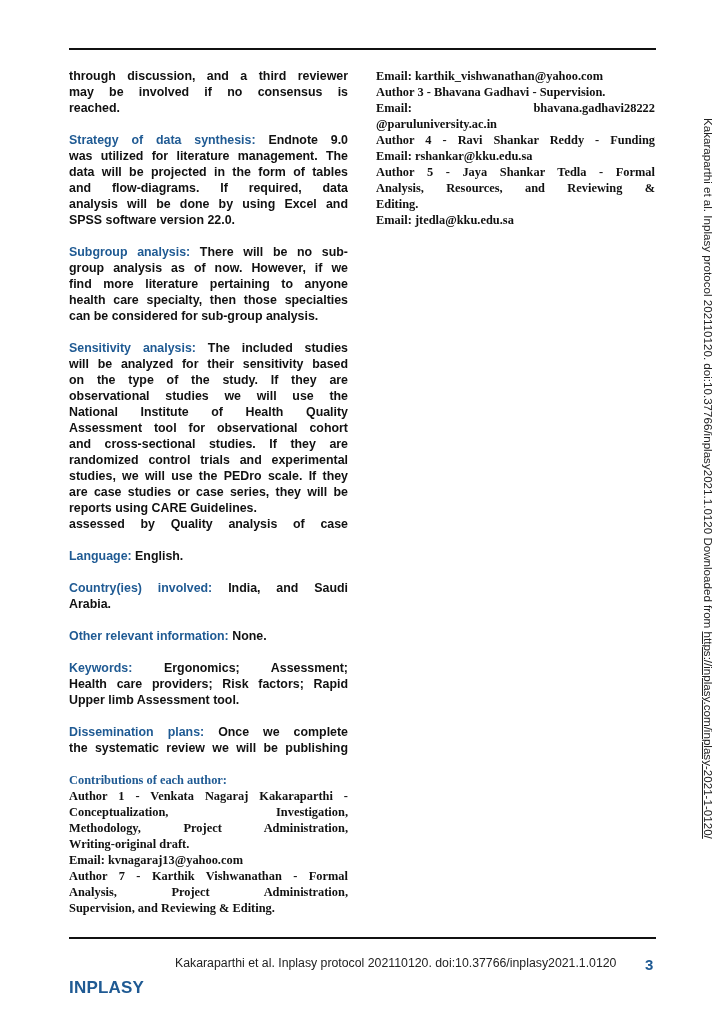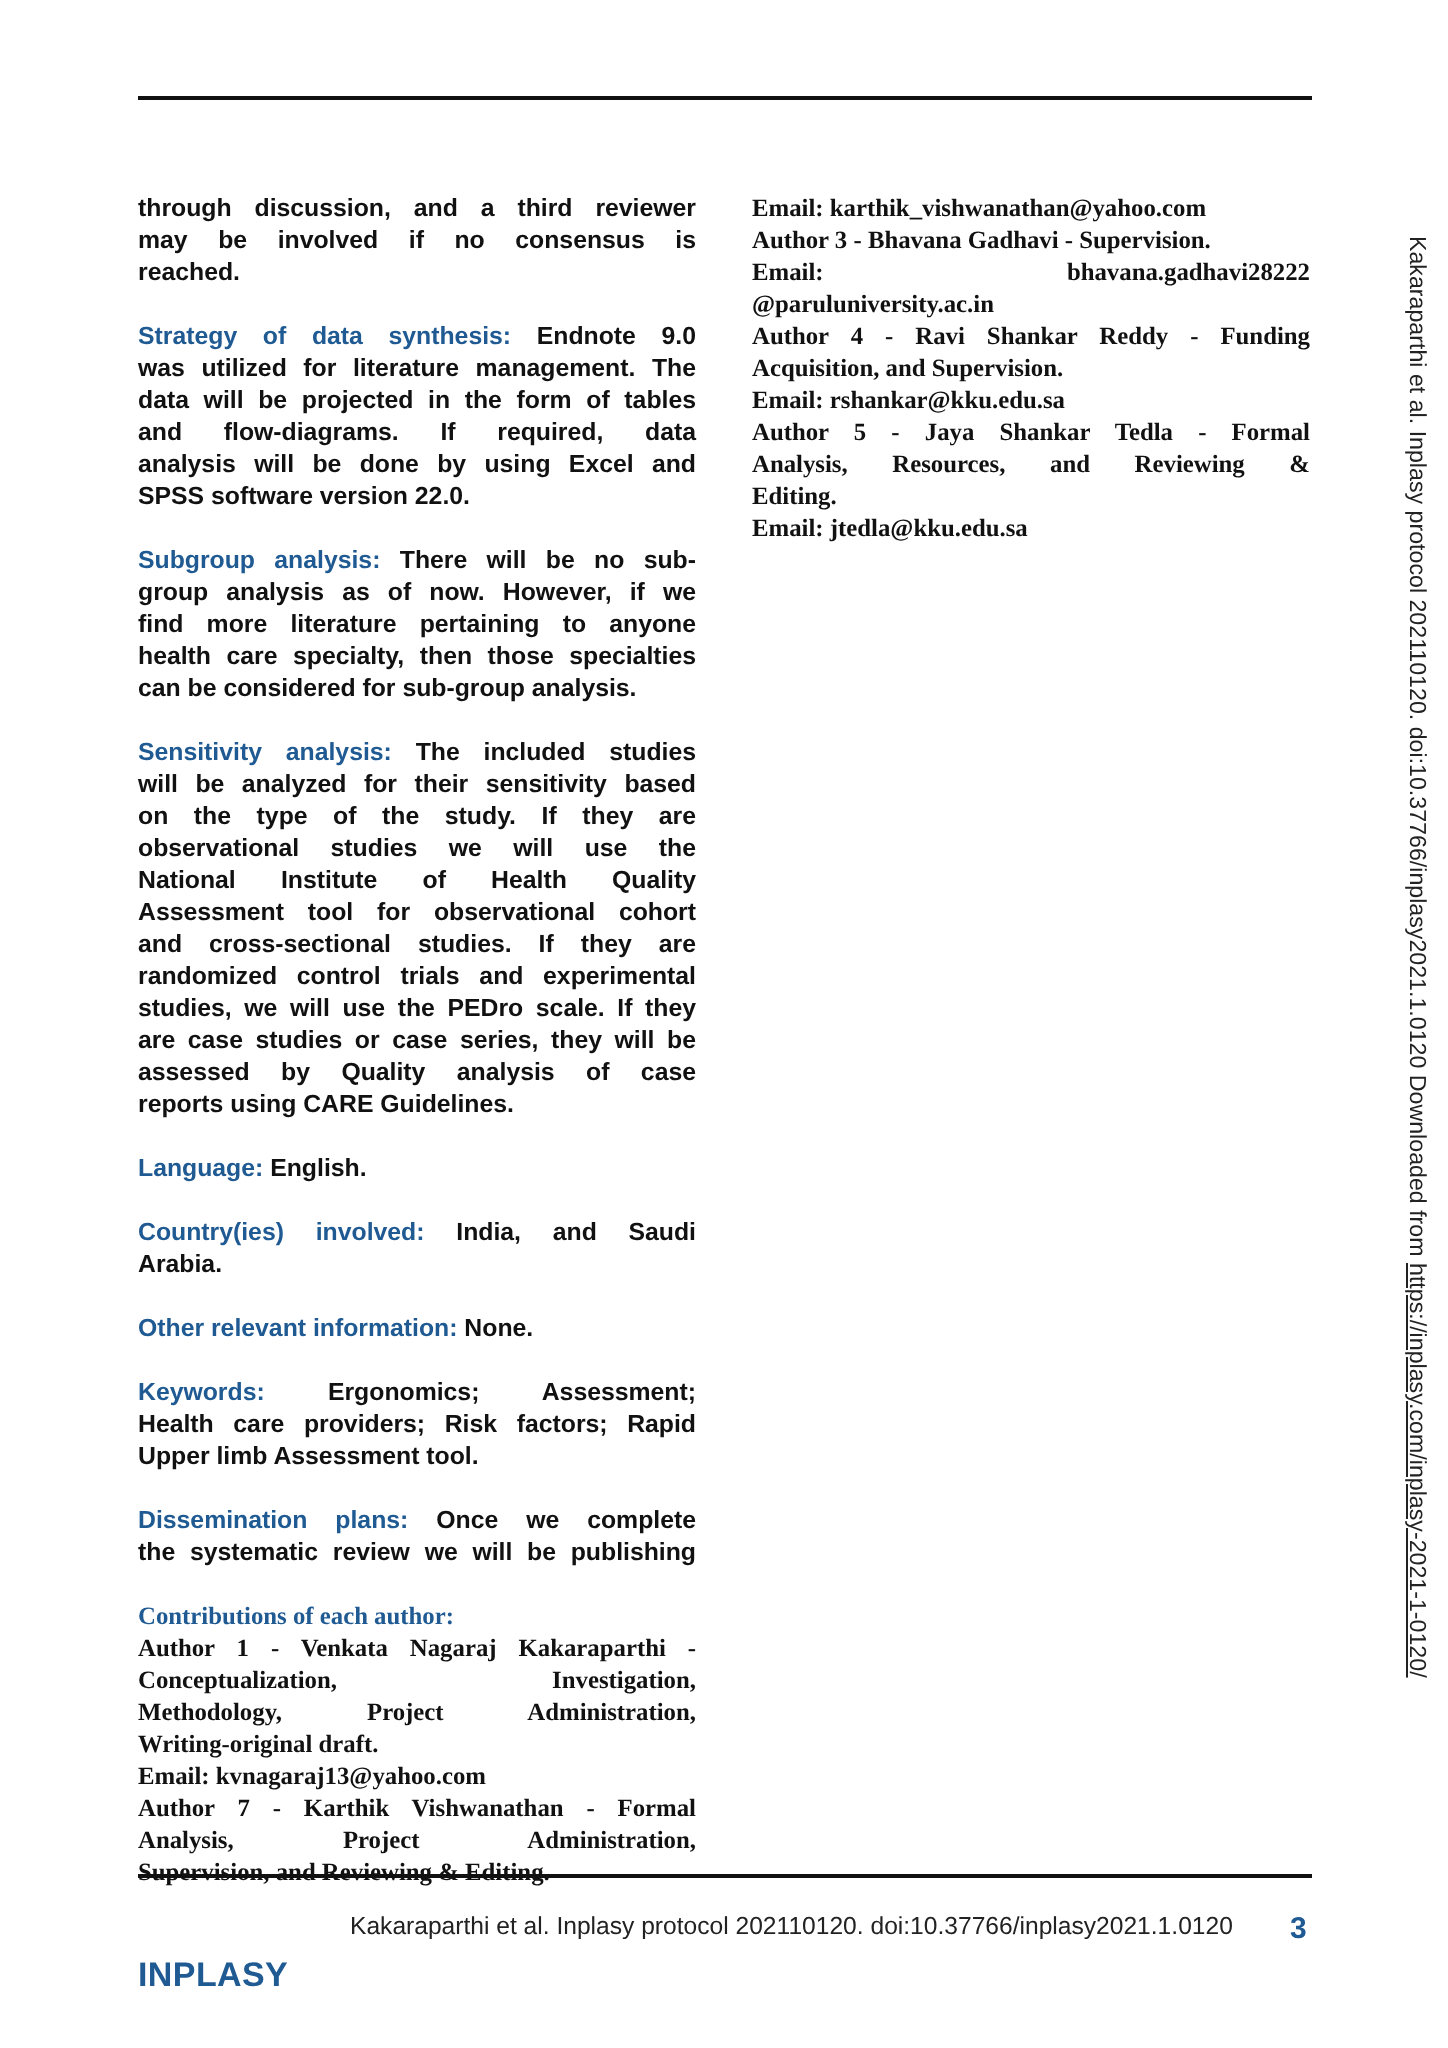--- a/index.html
+++ b/index.html
@@ -25,21 +25,20 @@
     .rule.top { top: 48px; }
     .rule.bottom { top: 937px; }
 
     .column {
       position: absolute;
       top: 68px;
       width: 279px;
       font-size: 12.4px;
       line-height: 16px;
       font-weight: bold;
-      margin-top: 28px;
     }
     .col-left { left: 69px; }
     .col-right { left: 376px; }
 
     .para {
       margin: 0 0 16px 0;
       text-align: justify;
       text-align-last: left;
     }
     .para.tight { margin-bottom: 0; font-family: Liberation Serif, serif; }
@@ -130,22 +129,22 @@
     <span class="line"><span class="heading">Sensitivity analysis:</span><span> The included studies</span></span>
     <span class="line">will be analyzed for their sensitivity based</span>
     <span class="line">on the type of the study. If they are</span>
     <span class="line">observational studies we will use the</span>
     <span class="line">National Institute of Health Quality</span>
     <span class="line">Assessment tool for observational cohort</span>
     <span class="line">and cross-sectional studies. If they are</span>
     <span class="line">randomized control trials and experimental</span>
     <span class="line">studies, we will use the PEDro scale. If they</span>
     <span class="line">are case studies or case series, they will be</span>
+    <span class="line last">reports using CARE Guidelines.</span>
     <span class="line">assessed by Quality analysis of case</span>
-    <span class="line last">reports using CARE Guidelines.</span>
   </div>
 
   <div class="para">
     <span class="line last"><span class="heading">Language:</span><span> English.</span></span>
   </div>
 
   <div class="para">
     <span class="line"><span class="heading">Country(ies) involved:</span><span> India, and Saudi</span></span>
     <span class="line last">Arabia.</span>
   </div>
@@ -178,21 +177,20 @@
   </div>
 </div>
 
 <div class="column col-right">
   <div class="para tight">
     <span class="line last">Email: karthik_vishwanathan@yahoo.com</span>
     <span class="line last">Author 3 - Bhavana Gadhavi - Supervision.</span>
     <span class="line">Email: bhavana.gadhavi28222</span>
     <span class="line last">@paruluniversity.ac.in</span>
     <span class="line">Author 4 - Ravi Shankar Reddy - Funding</span>
-    <span class="line last">Acquisition, and Supervision.</span>
     <span class="line last">Email: rshankar@kku.edu.sa</span>
     <span class="line">Author 5 - Jaya Shankar Tedla - Formal</span>
     <span class="line">Analysis, Resources, and Reviewing &amp;</span>
     <span class="line last">Editing.</span>
     <span class="line last">Email: jtedla@kku.edu.sa</span>
   </div>
 </div>
 
 <div class="rule bottom"></div>
 

